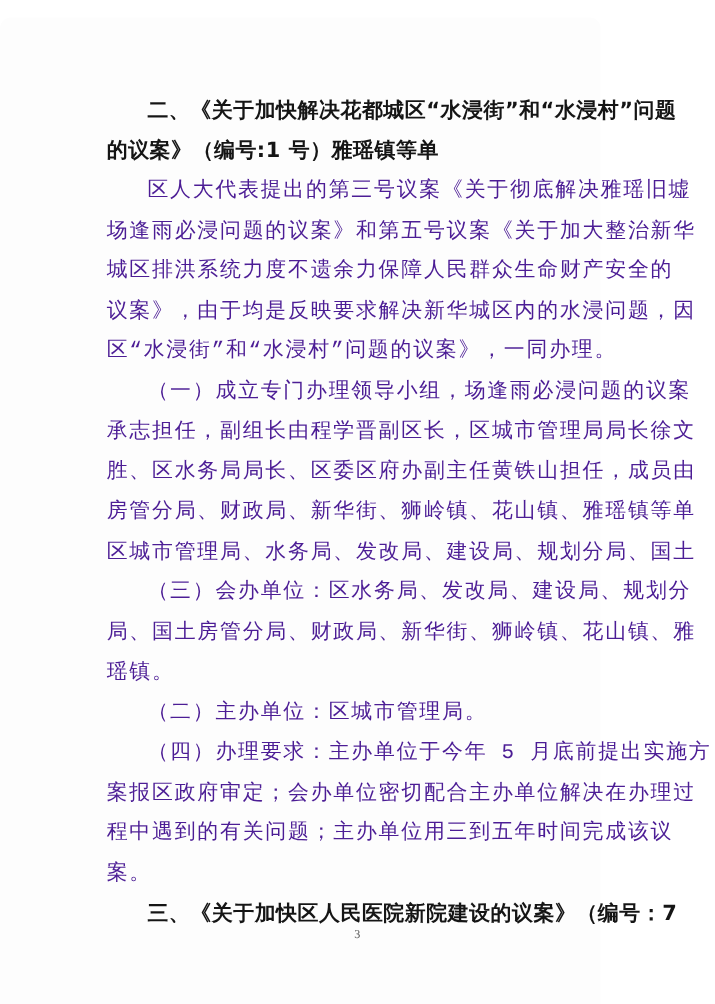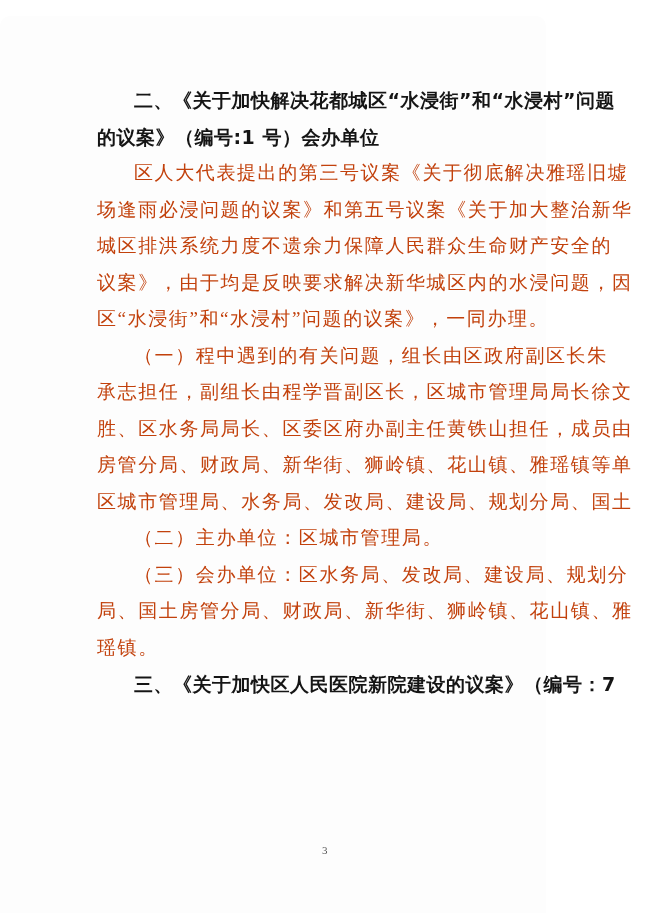--- a/index.html
+++ b/index.html
@@ -43,23 +43,23 @@
   .indent {
     padding-left: 37px;
   }
   .heading {
     font-family: "DejaVu Sans", "Liberation Sans", sans-serif;
     font-weight: bold;
     letter-spacing: 0.5px;
     color: #151515;
   }
   .body-text {
-    font-family: Liberation Serif, serif;
+    font-family: Liberation Mono, monospace;
     letter-spacing: 1.6px;
-    color: #c2410c;
+    color: #4c1d95;
   }
   .page-number {
     position: absolute;
     left: 322px;
     top: 828px;
     font-family: "Liberation Serif", serif;
     font-size: 11px;
     color: #555;
   }
   .scan-edge {
@@ -72,49 +72,55 @@
   }
 </style>
 </head>
 <body>
 
 <div class="page">
   <div class="content">
 
     <div class="heading">
       <div class="line indent">二、《关于加快解决花都城区“水浸街”和“水浸村”问题</div>
-      <div class="line last">的议案》（编号:1 号）会办单位</div>
+      <div class="line last">的议案》（编号:1 号）雅瑶镇等单</div>
     </div>
 
     <div class="body-text">
       <div class="line indent">区人大代表提出的第三号议案《关于彻底解决雅瑶旧墟</div>
       <div class="line">场逢雨必浸问题的议案》和第五号议案《关于加大整治新华</div>
       <div class="line">城区排洪系统力度不遗余力保障人民群众生命财产安全的</div>
       <div class="line">议案》，由于均是反映要求解决新华城区内的水浸问题，因</div>
       <div class="line last">区“水浸街”和“水浸村”问题的议案》，一同办理。</div>
     </div>
 
     <div class="body-text">
-      <div class="line indent">（一）程中遇到的有关问题，组长由区政府副区长朱</div>
+      <div class="line indent">（一）成立专门办理领导小组，场逢雨必浸问题的议案</div>
       <div class="line">承志担任，副组长由程学晋副区长，区城市管理局局长徐文</div>
       <div class="line">胜、区水务局局长、区委区府办副主任黄铁山担任，成员由</div>
       <div class="line">房管分局、财政局、新华街、狮岭镇、花山镇、雅瑶镇等单</div>
       <div class="line">区城市管理局、水务局、发改局、建设局、规划分局、国土</div>
-    </div>
-
-    <div class="body-text">
-      <div class="line indent last">（二）主办单位：区城市管理局。</div>
     </div>
 
     <div class="body-text">
       <div class="line indent">（三）会办单位：区水务局、发改局、建设局、规划分</div>
       <div class="line">局、国土房管分局、财政局、新华街、狮岭镇、花山镇、雅</div>
       <div class="line last">瑶镇。</div>
     </div>
 
+    <div class="body-text">
+      <div class="line indent last">（二）主办单位：区城市管理局。</div>
+    </div>
+
+    <div class="body-text">
+      <div class="line indent">（四）办理要求：主办单位于今年 5 月底前提出实施方</div>
+      <div class="line">案报区政府审定；会办单位密切配合主办单位解决在办理过</div>
+      <div class="line">程中遇到的有关问题；主办单位用三到五年时间完成该议</div>
+      <div class="line last">案。</div>
+    </div>
 
     <div class="heading">
       <div class="line indent">三、《关于加快区人民医院新院建设的议案》（编号：7</div>
     </div>
 
   </div>
 
   <div class="page-number">3</div>
   <div class="scan-edge"></div>
 </div>

